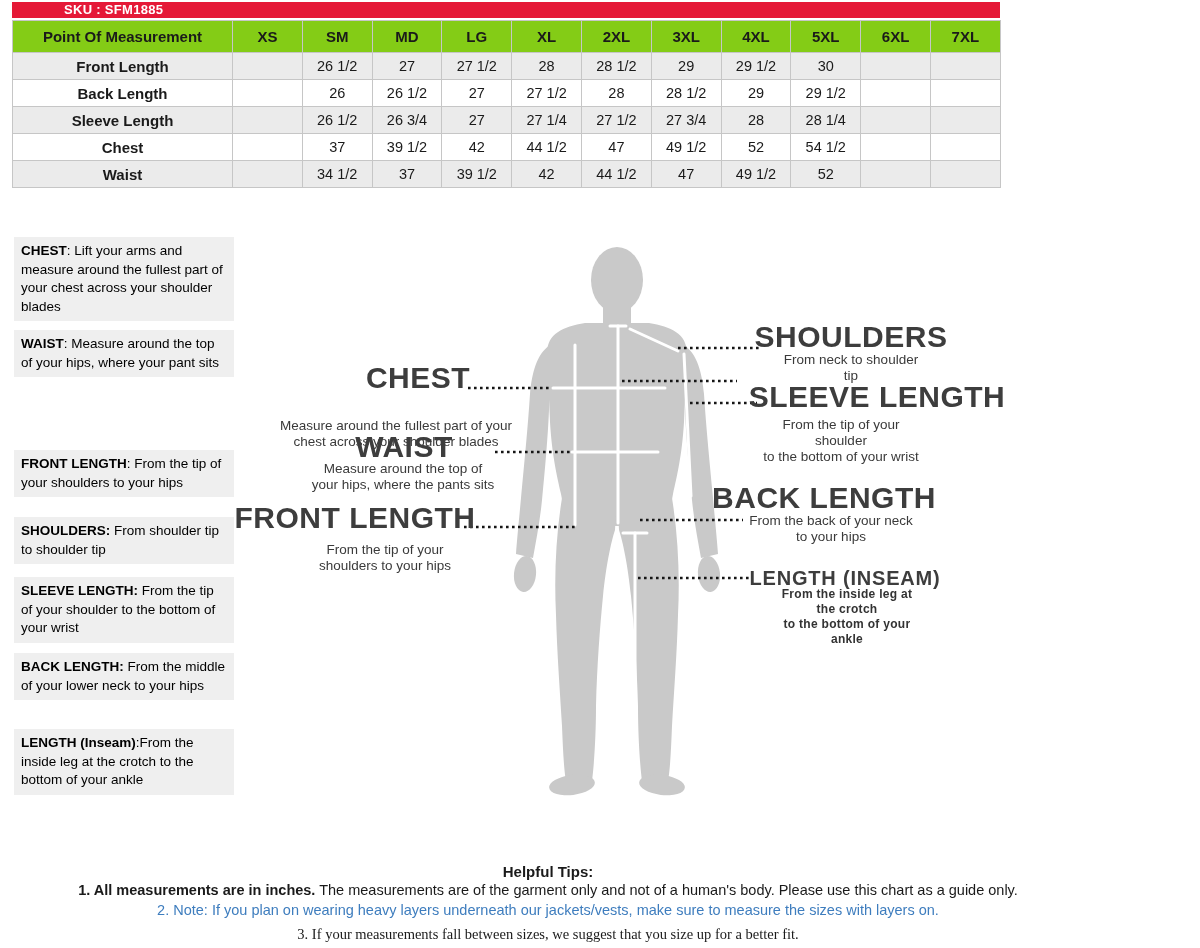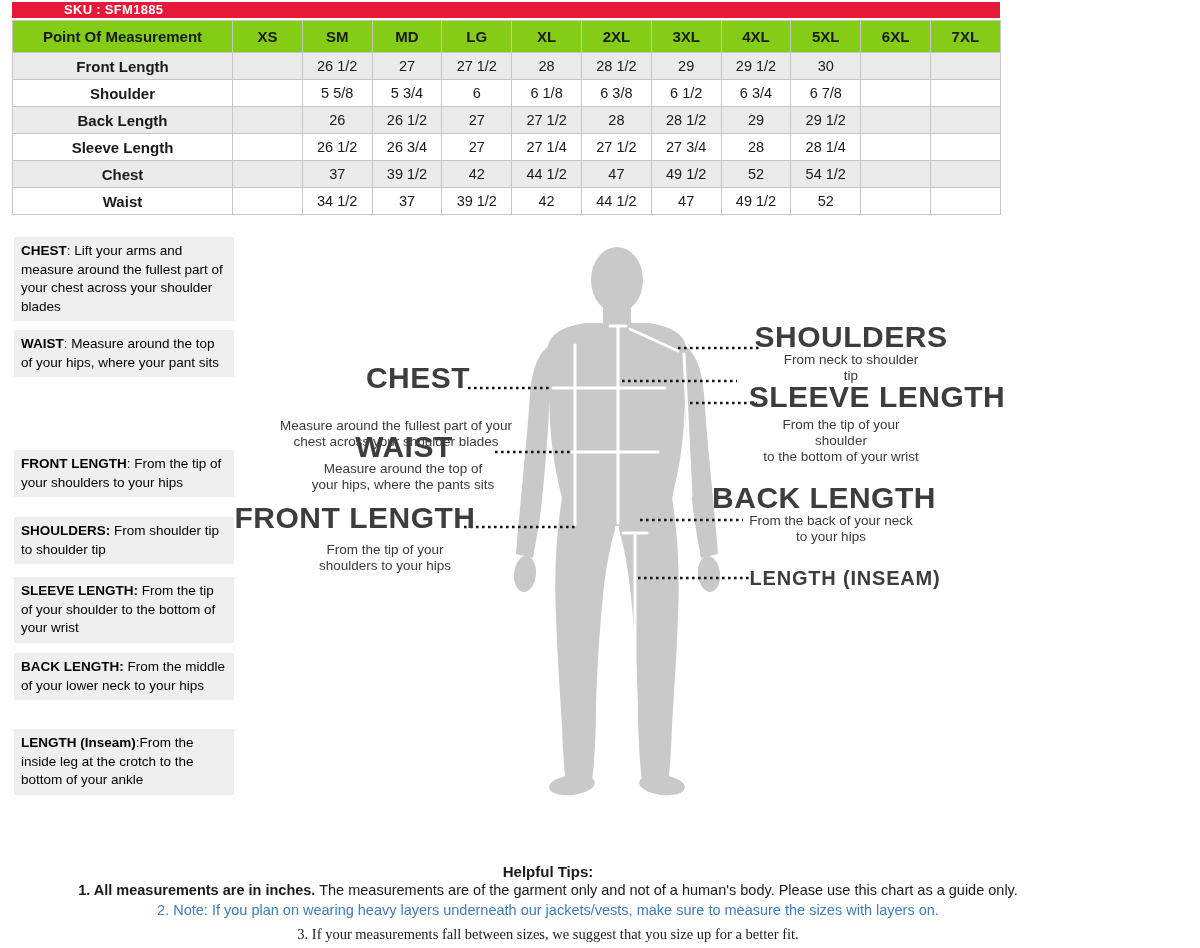--- a/index.html
+++ b/index.html
@@ -100,34 +100,20 @@
       <td class="rowlabel">Front Length</td>
       <td></td>
       <td>26 1/2</td>
       <td>27</td>
       <td>27 1/2</td>
       <td>28</td>
       <td>28 1/2</td>
       <td>29</td>
       <td>29 1/2</td>
       <td>30</td>
-      <td></td>
-      <td></td>
-    </tr>
-    <tr>
-      <td class="rowlabel">Shoulder</td>
-      <td></td>
-      <td>5 5/8</td>
-      <td>5 3/4</td>
-      <td>6</td>
-      <td>6 1/8</td>
-      <td>6 3/8</td>
-      <td>6 1/2</td>
-      <td>6 3/4</td>
-      <td>6 7/8</td>
       <td></td>
       <td></td>
     </tr>
     <tr>
       <td class="rowlabel">Back Length</td>
       <td></td>
       <td>26</td>
       <td>26 1/2</td>
       <td>27</td>
       <td>27 1/2</td>
@@ -257,20 +243,22 @@
 
   <div class="dg-title" style="left:637px;top:153px;">SLEEVE LENGTH</div>
   <div class="dg-desc" style="left:601px;top:187px;">From the tip of your shoulder
 to the bottom of your wrist</div>
 
   <div class="dg-title" style="left:584px;top:254px;">BACK LENGTH</div>
   <div class="dg-desc" style="left:591px;top:283px;">From the back of your neck
 to your hips</div>
 
   <div class="dg-title small" style="left:605px;top:338px;">LENGTH (INSEAM)</div>
+  <div class="dg-desc bold" style="left:607px;top:357px;">From the inside leg at the crotch
+to the bottom of your ankle</div>
 </div>
 
 <div class="tips">
   <div class="tips-heading">Helpful Tips:</div>
   <div class="tip-line"><b>1. All measurements are in inches.</b><span> The measurements are of the garment only and not of a human's body. Please use this chart as a guide only.</span></div>
   <div class="tip-line tip-blue">2. Note: If you plan on wearing heavy layers underneath our jackets/vests, make sure to measure the sizes with layers on.</div>
   <div class="tip-line tip-3">3. If your measurements fall between sizes, we suggest that you size up for a better fit.</div>
 </div>
 
 </body></html>

